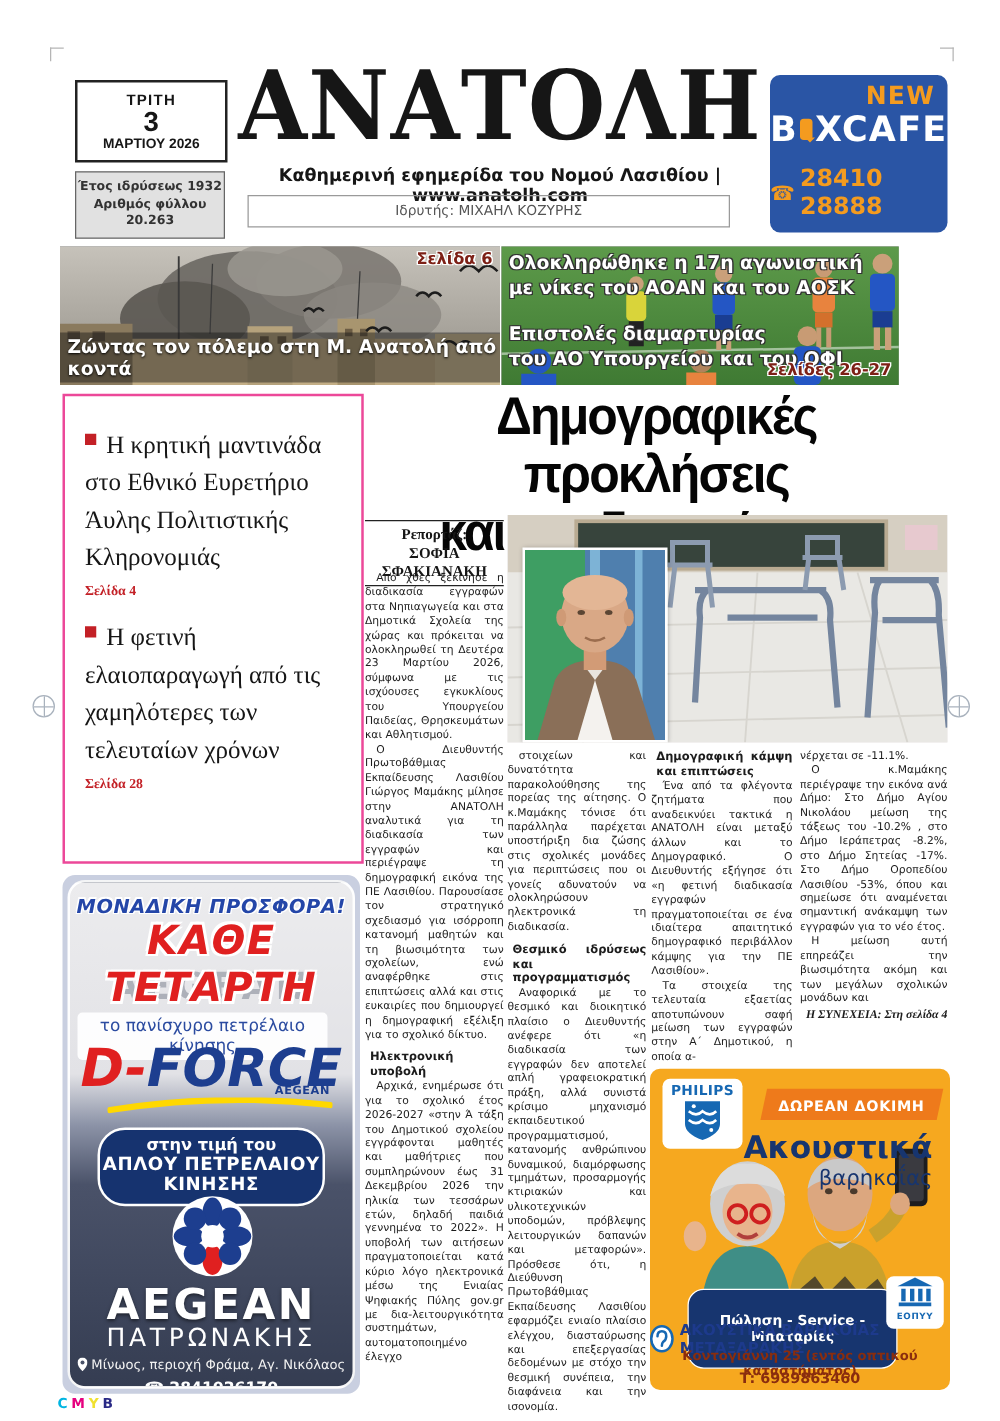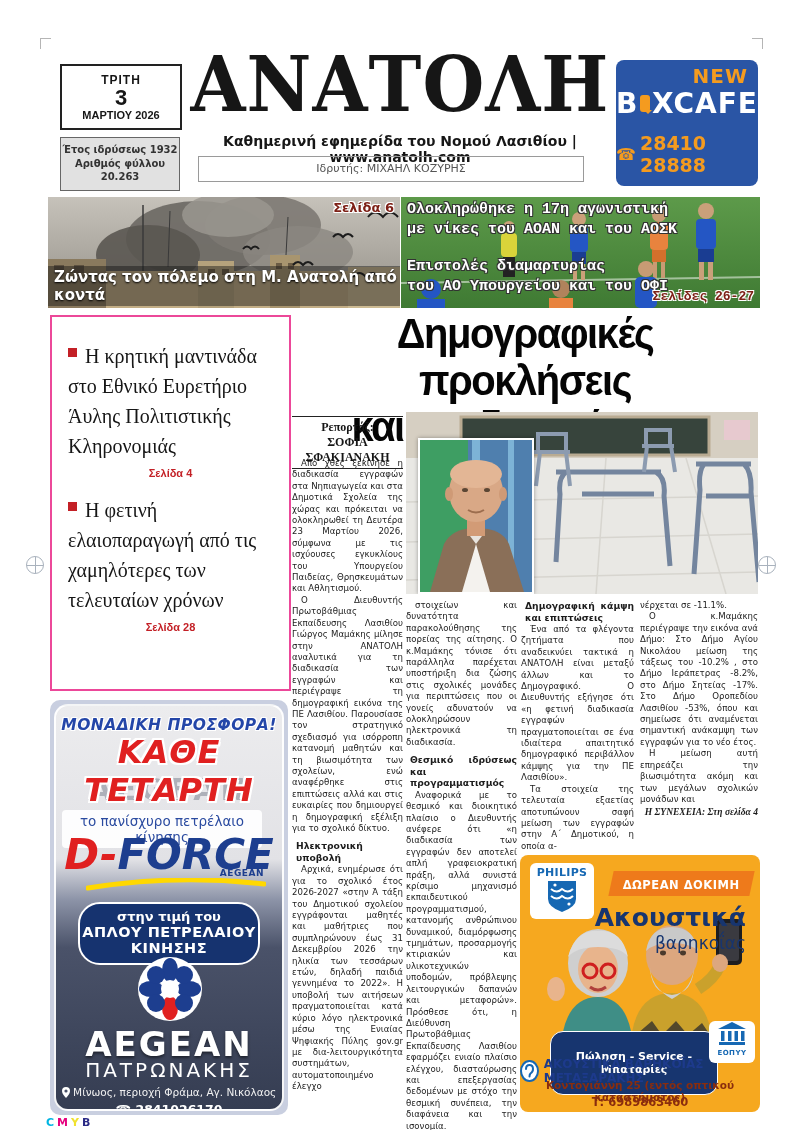--- a/index.html
+++ b/index.html
@@ -27,33 +27,33 @@
                color:#fff;font-weight:900;font-size:28px;letter-spacing:1px;}
   .bubble{display:inline-block;width:19px;height:17px;background:#f49b1f;border-radius:3px;position:relative;margin:0 2px;}
   .bubble:after{content:"";position:absolute;left:4px;bottom:-6px;border:4px solid transparent;border-top-color:#f49b1f;}
   .boxcafe .ph{position:absolute;bottom:10px;left:0;width:100%;display:flex;justify-content:center;align-items:center;
                gap:4px;color:#f49b1f;font-weight:900;font-size:19px;}
   .boxcafe .ph .ic{font-size:16px;}
 
   
   .photo{overflow:hidden;background:#999;}
   .warphoto{left:48px;top:197px;width:352px;height:111px;}
-  .ballphoto{left:401px;top:197px;width:359px;height:111px;font-family:Liberation Mono, monospace;}
+  .ballphoto{left:401px;top:197px;width:318px;height:111px;}
   .pageref{font-weight:700;font-size:13px;color:#7d2016;
            text-shadow:-1px -1px 0 #fff,1px -1px 0 #fff,-1px 1px 0 #fff,1px 1px 0 #fff;}
   .warcaption{position:absolute;left:0;bottom:2px;width:100%;background:rgba(20,20,20,.45);color:#fff;
               font-weight:700;font-size:15px;padding:2px 6px;text-shadow:0 1px 2px #000;}
   .ovl{position:absolute;color:#fff;font-weight:700;font-size:15px;line-height:1.35;
        text-shadow:-1px -1px 0 #333,1px -1px 0 #333,-1px 1px 0 #333,1px 1px 0 #333;}
 
   
   .sidebox{left:50px;top:315px;width:237px;height:372px;border:2px solid #ec4899;background:#fff;}
   .teaser{position:absolute;left:16px;width:205px;font-family:"Liberation Serif",serif;font-size:20px;line-height:1.5;}
   .bullet{display:inline-block;width:9px;height:9px;background:#c32026;margin-right:8px;vertical-align:6px;}
-  .tref{text-align:center;color:#c32026;font-family:Liberation Sans, sans-serif;font-size:11px;font-weight:700;margin-top:4px;}
+  .tref{text-align:left;color:#c32026;font-family:Liberation Serif, serif;font-size:11px;font-weight:700;margin-top:4px;}
 
   
   .headline{left:290px;top:310px;width:470px;text-align:center;font-family:"Liberation Sans",sans-serif;
             font-weight:700;font-size:40px;line-height:1.1;letter-spacing:-1.5px;color:#050505;transform:scaleY(1.06);transform-origin:top;}
   .byline{left:292px;top:416px;width:111px;border-top:1.5px solid #222;border-bottom:1.5px solid #222;
           text-align:center;font-family:"Liberation Serif",serif;font-weight:700;font-size:12px;padding:3px 0;}
   .mainphoto{left:406px;top:412px;width:352px;height:182px;overflow:hidden;background:#e8e6e2;}
   .inset{position:absolute;left:12px;top:26px;width:112px;height:152px;border:2px solid #fff;overflow:hidden;box-shadow:0 0 4px rgba(0,0,0,.35);}
   .col{font-size:8.6px;line-height:11.4px;text-align:justify;color:#1c1c1c;overflow:hidden;}
   .col p{margin:0;text-indent:9px;}

